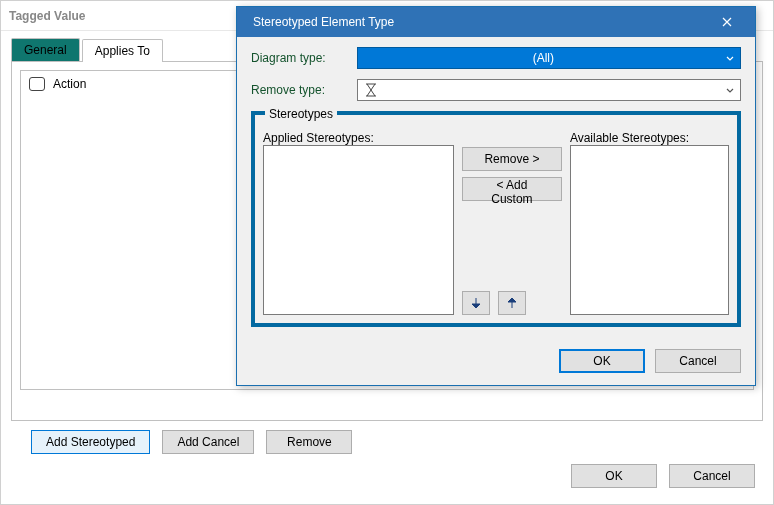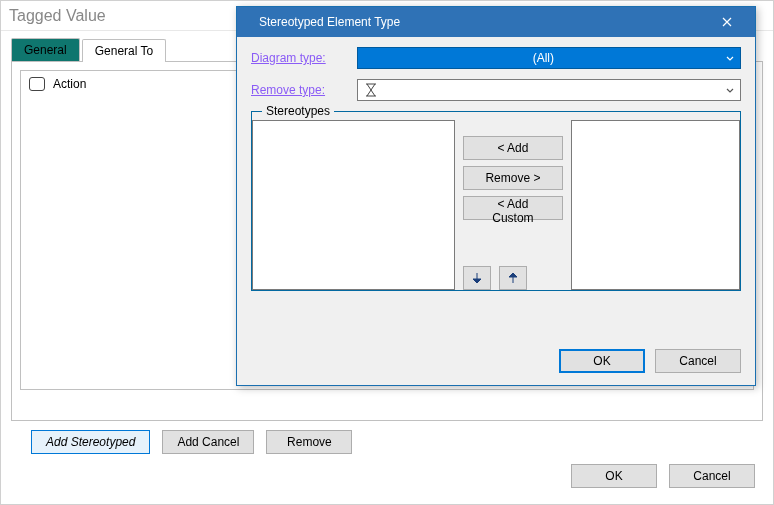--- a/index.html
+++ b/index.html
@@ -26,21 +26,21 @@
   .parent-titlebar {
     height: 30px;
     background: #fff;
     display: flex;
     align-items: center;
     padding: 0 8px;
     color: #888;
     justify-content: space-between;
     border-bottom: 1px solid #e8e8e8;
   }
-  .parent-title { font-size: 16px; }
+  .parent-title { font-size: 12px; font-weight: bold; }
   .parent-close {
     width: 40px; height: 28px;
     display: flex; align-items: center; justify-content: center;
     color: #888;
   }
   .parent-body {
     position: absolute;
     left: 10px; right: 10px; top: 36px; bottom: 64px;
   }
   .tab-row {
@@ -104,21 +104,21 @@
     border: 1px solid #adadad;
     background: #e1e1e1;
     font: inherit;
     padding: 0 14px;
     cursor: default;
   }
   .btn.highlight {
     border: 1px solid #0078d7;
     background: #e6f2fb;
   }
-  .btn.wide { min-width: 110px; font-style: italic; }
+  .btn.wide { min-width: 110px; }
 
   .parent-footer {
     position: absolute;
     right: 18px; bottom: 16px;
     display: flex;
     gap: 12px;
   }
 
   
   .modal {
@@ -131,41 +131,40 @@
     box-shadow: 2px 2px 8px rgba(0,0,0,0.25);
     z-index: 10;
   }
   .modal-titlebar {
     height: 30px;
     background: #2f72b6;
     color: #fff;
     display: flex;
     align-items: center;
     justify-content: space-between;
-    padding: 0 8px 0 22px;
+    padding: 0 8px 0 16px;
     font-size: 12px;
   }
   .modal-close {
     width: 40px; height: 26px;
     display: flex; align-items: center; justify-content: center;
     color: #fff;
   }
   .modal-body {
     padding: 10px 14px 8px 14px;
   }
   .form-row {
     display: flex;
     align-items: center;
     margin-bottom: 10px;
     gap: 6px;
   }
   .form-label {
     width: 100px;
-    color: #8b5cf6;
-    text-decoration: underline;
+    color: #14532d;
   }
   .combo {
     flex: 1;
     height: 22px;
     border: 1px solid #7a7a7a;
     background: #fff;
     display: flex;
     align-items: center;
     justify-content: space-between;
     padding: 0 2px 0 6px;
@@ -191,21 +190,22 @@
     align-items: center;
     gap: 6px;
     flex: 1;
   }
   .hourglass {
     width: 14px; height: 14px;
     display: inline-block;
   }
 
   .group {
-    border: 1px solid #0369a1;
+    border: 4px solid #0369a1;
+    padding: 8px;
     margin-top: 6px;
     position: relative;
   }
   .group-legend {
     position: absolute;
     top: -8px; left: 10px;
     background: #f0f0f0;
     padding: 0 4px;
   }
   .stereo-cols {
@@ -258,21 +258,21 @@
     <div class="parent-close">
       <svg width="10" height="10" viewBox="0 0 10 10">
           <path d="M1 1 L9 9 M9 1 L1 9" stroke="#888" stroke-width="1.2" fill="none"></path>
         </svg>
     </div>
   </div>
 
   <div class="parent-body">
     <div class="tab-row">
       <div class="tab">General</div>
-      <div class="tab active">General To</div>
+      <div class="tab active">Applies To</div>
     </div>
     <div class="tab-panel">
       <div class="applies-list">
         <div class="list-item">
           <span class="action-icon"></span>
           <span>Action</span>
         </div>
       </div>
     </div>
   </div>
@@ -329,42 +329,43 @@
             </svg>
         </span>
       </div>
     </div>
 
     <div class="group">
       <span class="group-legend">Stereotypes</span>
       <div class="stereo-cols">
 
         <div class="stereo-col left">
+          <span>Applied Stereotypes:</span>
           <div class="listbox"></div>
         </div>
 
         <div class="stereo-col mid">
-          <button class="btn" style="min-width:auto;width:100%">&lt; Add</button>
           <button class="btn" style="min-width:auto;width:100%">Remove &gt;</button>
           <button class="btn" style="min-width:auto;width:100%">&lt; Add Custom</button>
           <div class="arrow-btns">
             <div class="arrow-btn">
               <svg width="14" height="14" viewBox="0 0 14 14">
                   <path d="M7 2 V8 M3 8 L7 12 L11 8 Z" fill="#1a3e7a" stroke="#1a3e7a" stroke-width="1"></path>
                 </svg>
             </div>
             <div class="arrow-btn">
               <svg width="14" height="14" viewBox="0 0 14 14">
                   <path d="M7 12 V6 M3 6 L7 2 L11 6 Z" fill="#1a3e7a" stroke="#1a3e7a" stroke-width="1"></path>
                 </svg>
             </div>
           </div>
         </div>
 
         <div class="stereo-col right">
+          <span>Available Stereotypes:</span>
           <div class="listbox"></div>
         </div>
 
       </div>
     </div>
 
   </div>
 
   <div class="modal-footer">
     <button class="btn default">OK</button>

